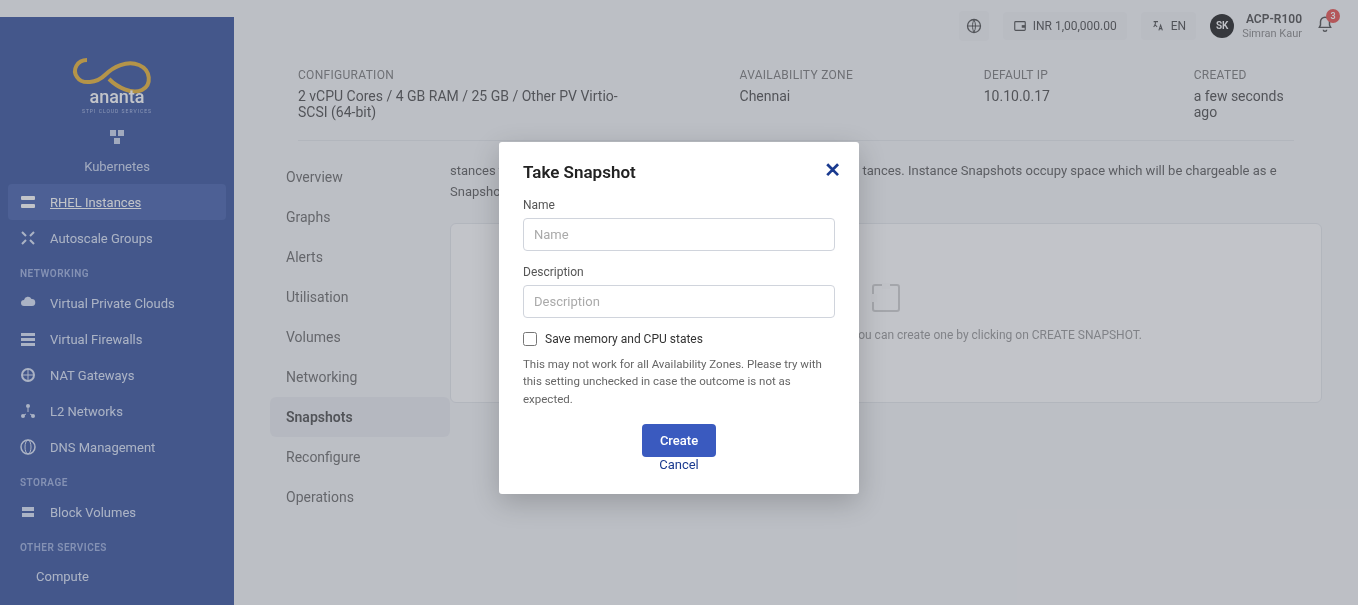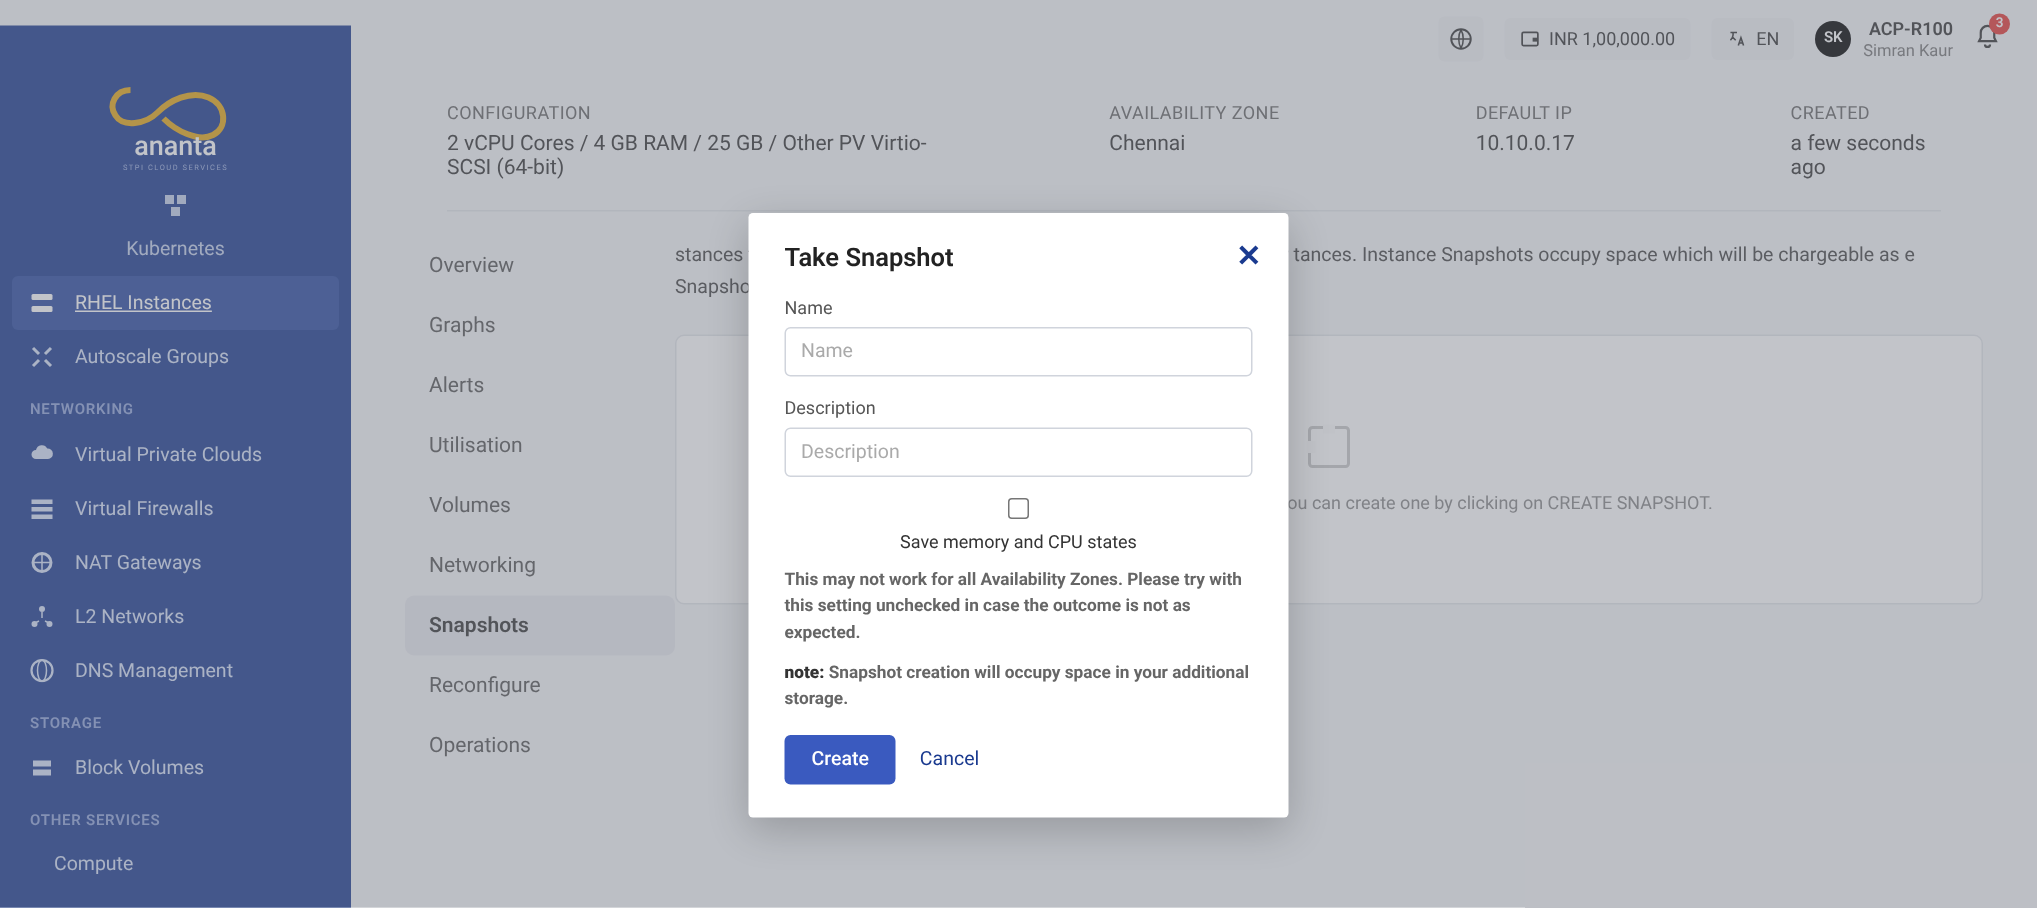--- a/index.html
+++ b/index.html
@@ -50,25 +50,25 @@
 .snap-empty-icon::after { top: 8px; bottom: 8px; left: -3px; width: 6px; }
 .snap-empty-text { font-size: 12px; color: #888; }
 
 .overlay { position: absolute; inset: 0; background: rgba(120,125,135,0.45); display: flex; align-items: flex-start; justify-content: center; }
 .modal { margin-top: 142px; width: 360px; background: #fff; border-radius: 3px; box-shadow: 0 8px 28px rgba(0,0,0,0.2); padding: 20px 24px 22px; position: relative; }
 .modal-title { font-size: 17px; font-weight: 600; color: #222; margin-bottom: 16px; }
 .modal-close { position: absolute; top: 16px; right: 18px; cursor: pointer; color: #1a3a8f; font-size: 20px; font-weight: 600; }
 .field-label { font-size: 12px; color: #555; margin-bottom: 6px; }
 .field-input { width: 100%; border: 1px solid #d0d4dc; border-radius: 4px; padding: 8px 10px; font-size: 13px; color: #333; margin-bottom: 14px; }
 .field-input::placeholder { color: #aaa; }
-.check-row { display: flex; align-items: center; gap: 8px; font-size: 12px; color: #333; margin-bottom: 10px; flex-direction: column; }
+.check-row { display: flex; align-items: center; gap: 8px; font-size: 12px; color: #333; margin-bottom: 10px; }
 .check-row input { width: 14px; height: 14px; }
-.modal-note { font-size: 11.5px; color: #666; line-height: 1.5; margin-bottom: 10px; font-weight: bold; }
+.modal-note { font-size: 11.5px; color: #666; line-height: 1.5; margin-bottom: 10px; }
 .modal-note strong { color: #333; }
-.modal-actions { display: flex; gap: 16px; align-items: center; margin-top: 16px; }
+.modal-actions { display: flex; align-items: center; margin-top: 16px; flex-direction: column; }
 .btn-primary { background: #3a5abf; color: #fff; border: none; border-radius: 4px; padding: 9px 18px; font-size: 13px; font-weight: 500; cursor: pointer; }
 .btn-link { background: none; border: none; color: #1a3a8f; font-size: 13px; cursor: pointer; }
 </style>
 </head>
 <body>
 
 <div class="sidebar">
   <div class="logo-area">
     <svg class="logo-svg" viewBox="0 0 120 80">
       <path d="M30 25 C20 25 15 35 20 42 C25 50 40 48 48 40 C56 32 70 25 82 30 C94 35 95 50 85 55 C75 60 60 52 52 44" fill="none" stroke="#e6a817" stroke-width="4"></path>
@@ -248,22 +248,19 @@
 
     <div class="field-label">Description</div>
     <input class="field-input" placeholder="Description" style="">
 
     <label class="check-row">
       <input type="checkbox" style="">
       <span>Save memory and CPU states</span>
     </label>
 
     <div class="modal-note">This may not work for all Availability Zones. Please try with this setting unchecked in case the outcome is not as expected.</div>
-    <div class="modal-note">
-      <strong>note:</strong><span> Snapshot creation will occupy space in your additional storage.</span>
-    </div>
 
     <div class="modal-actions">
       <button class="btn-primary">Create</button>
       <button class="btn-link">Cancel</button>
     </div>
   </div>
 </div>
 
 </body></html>

